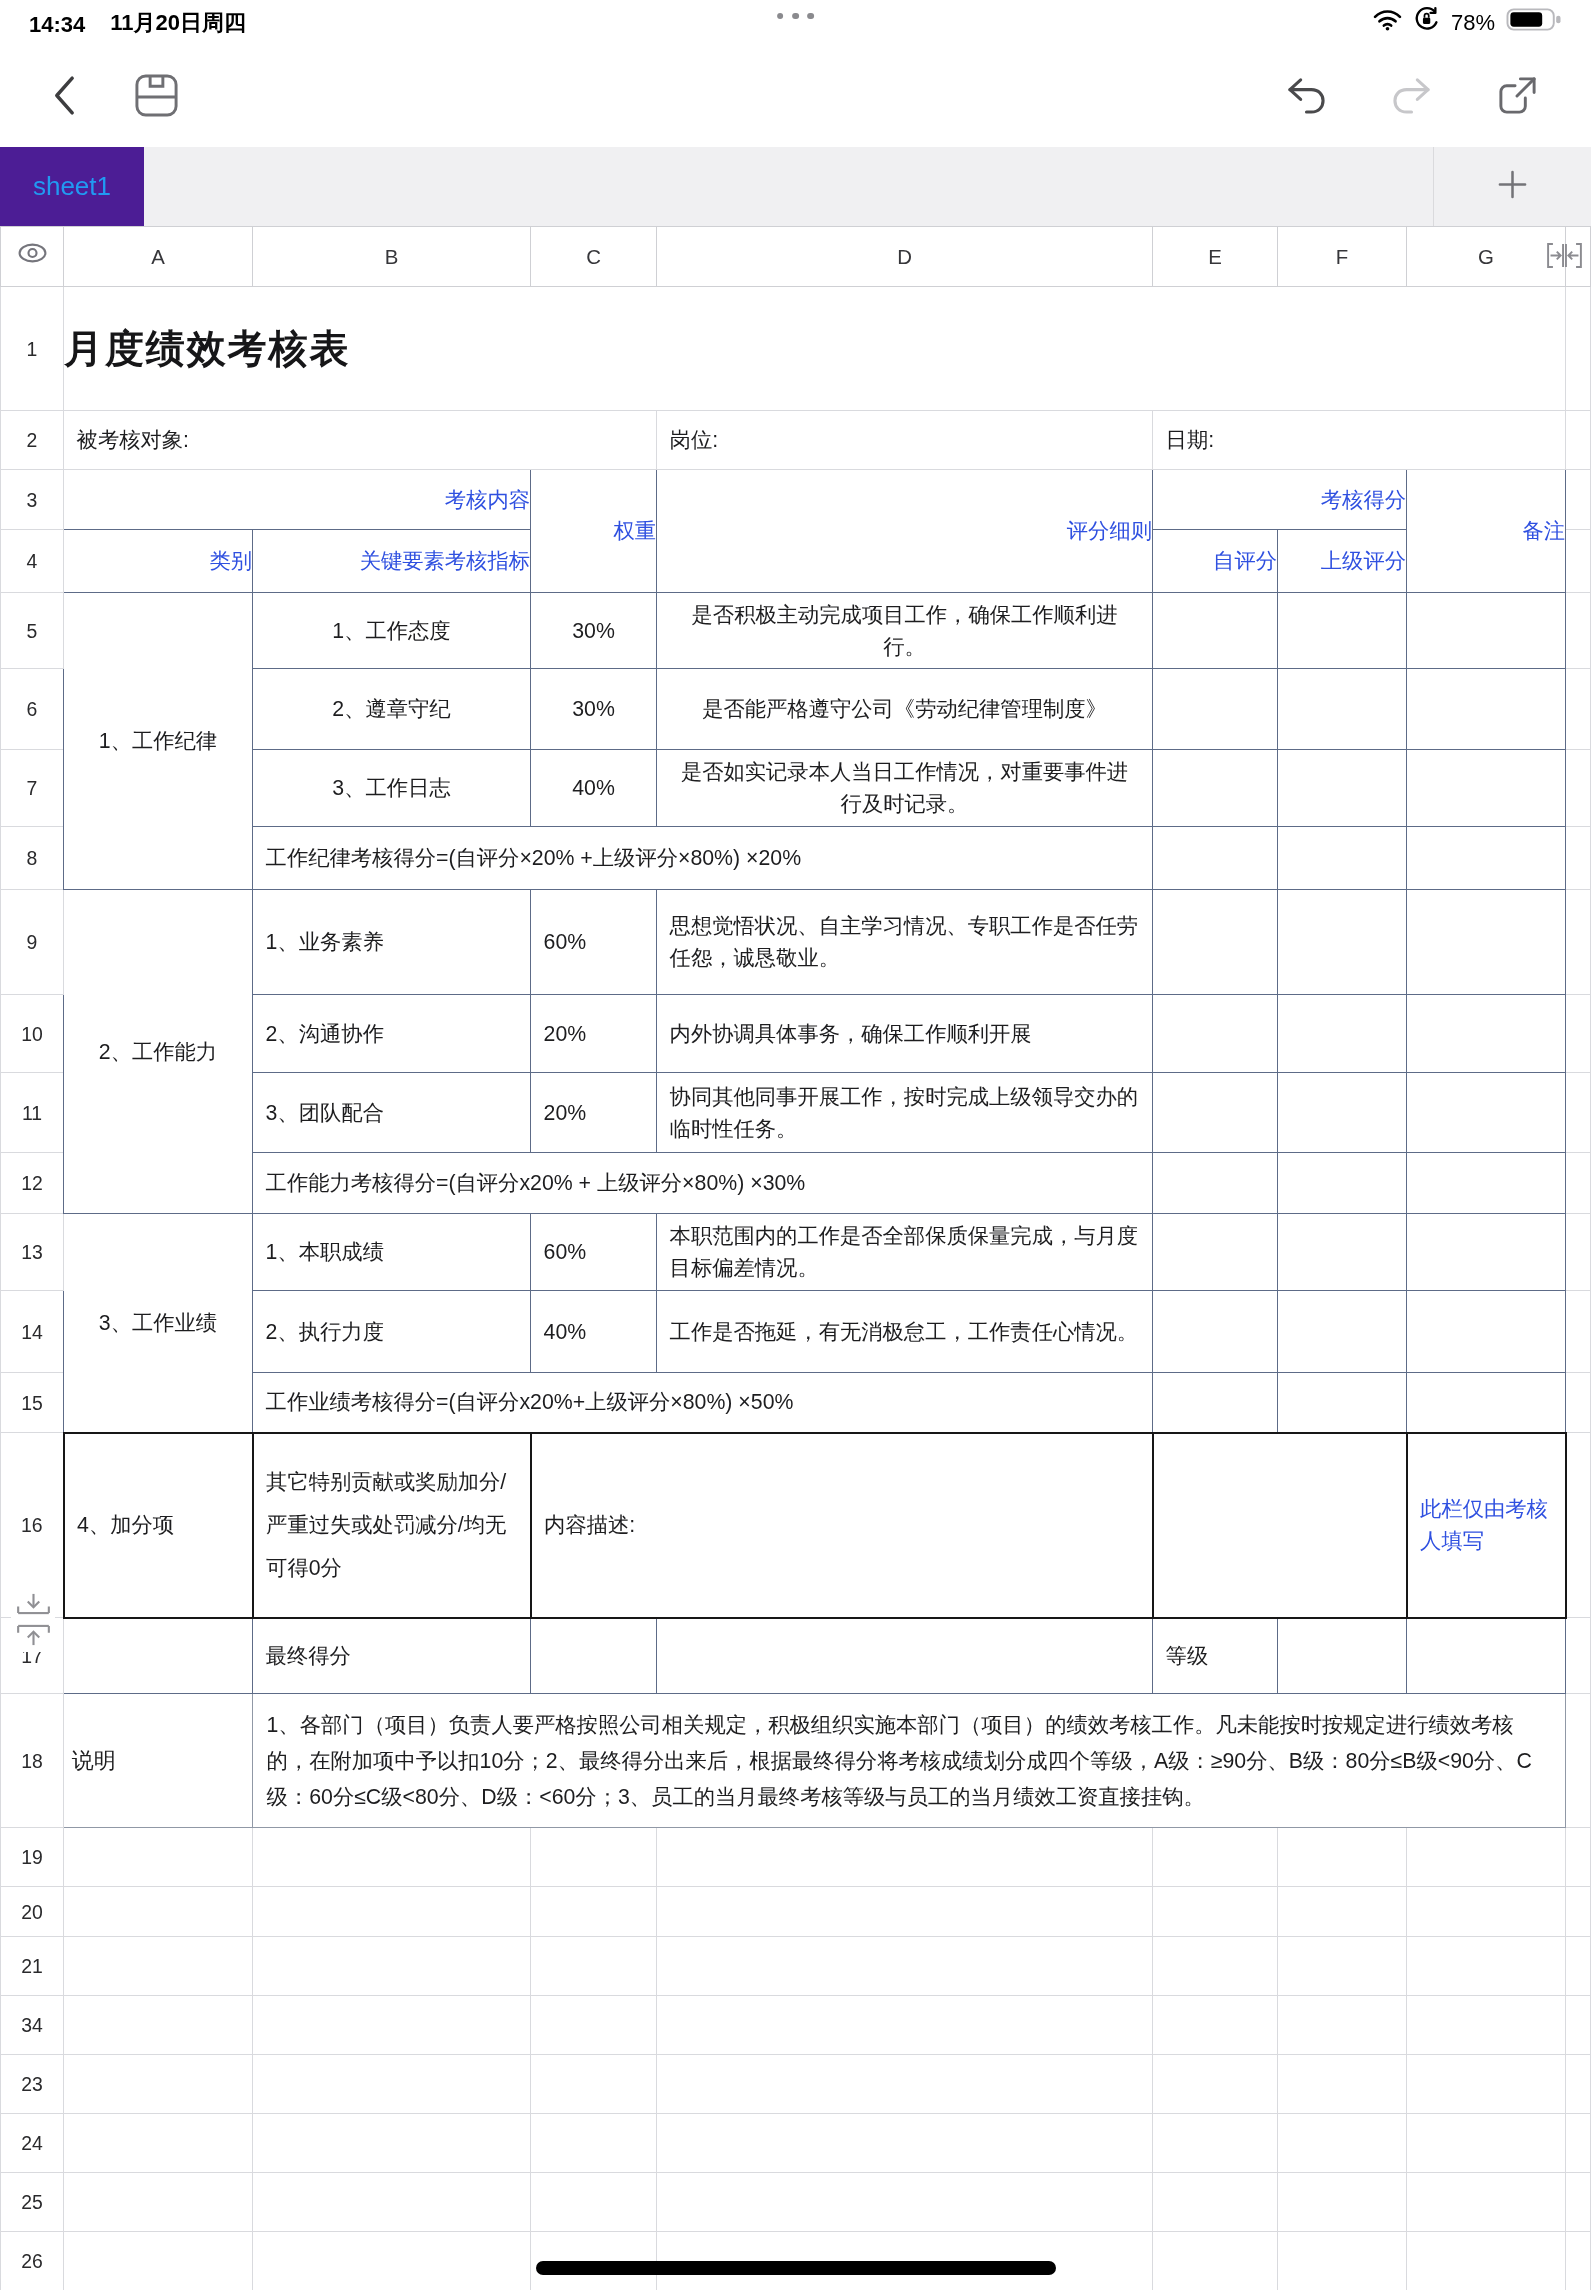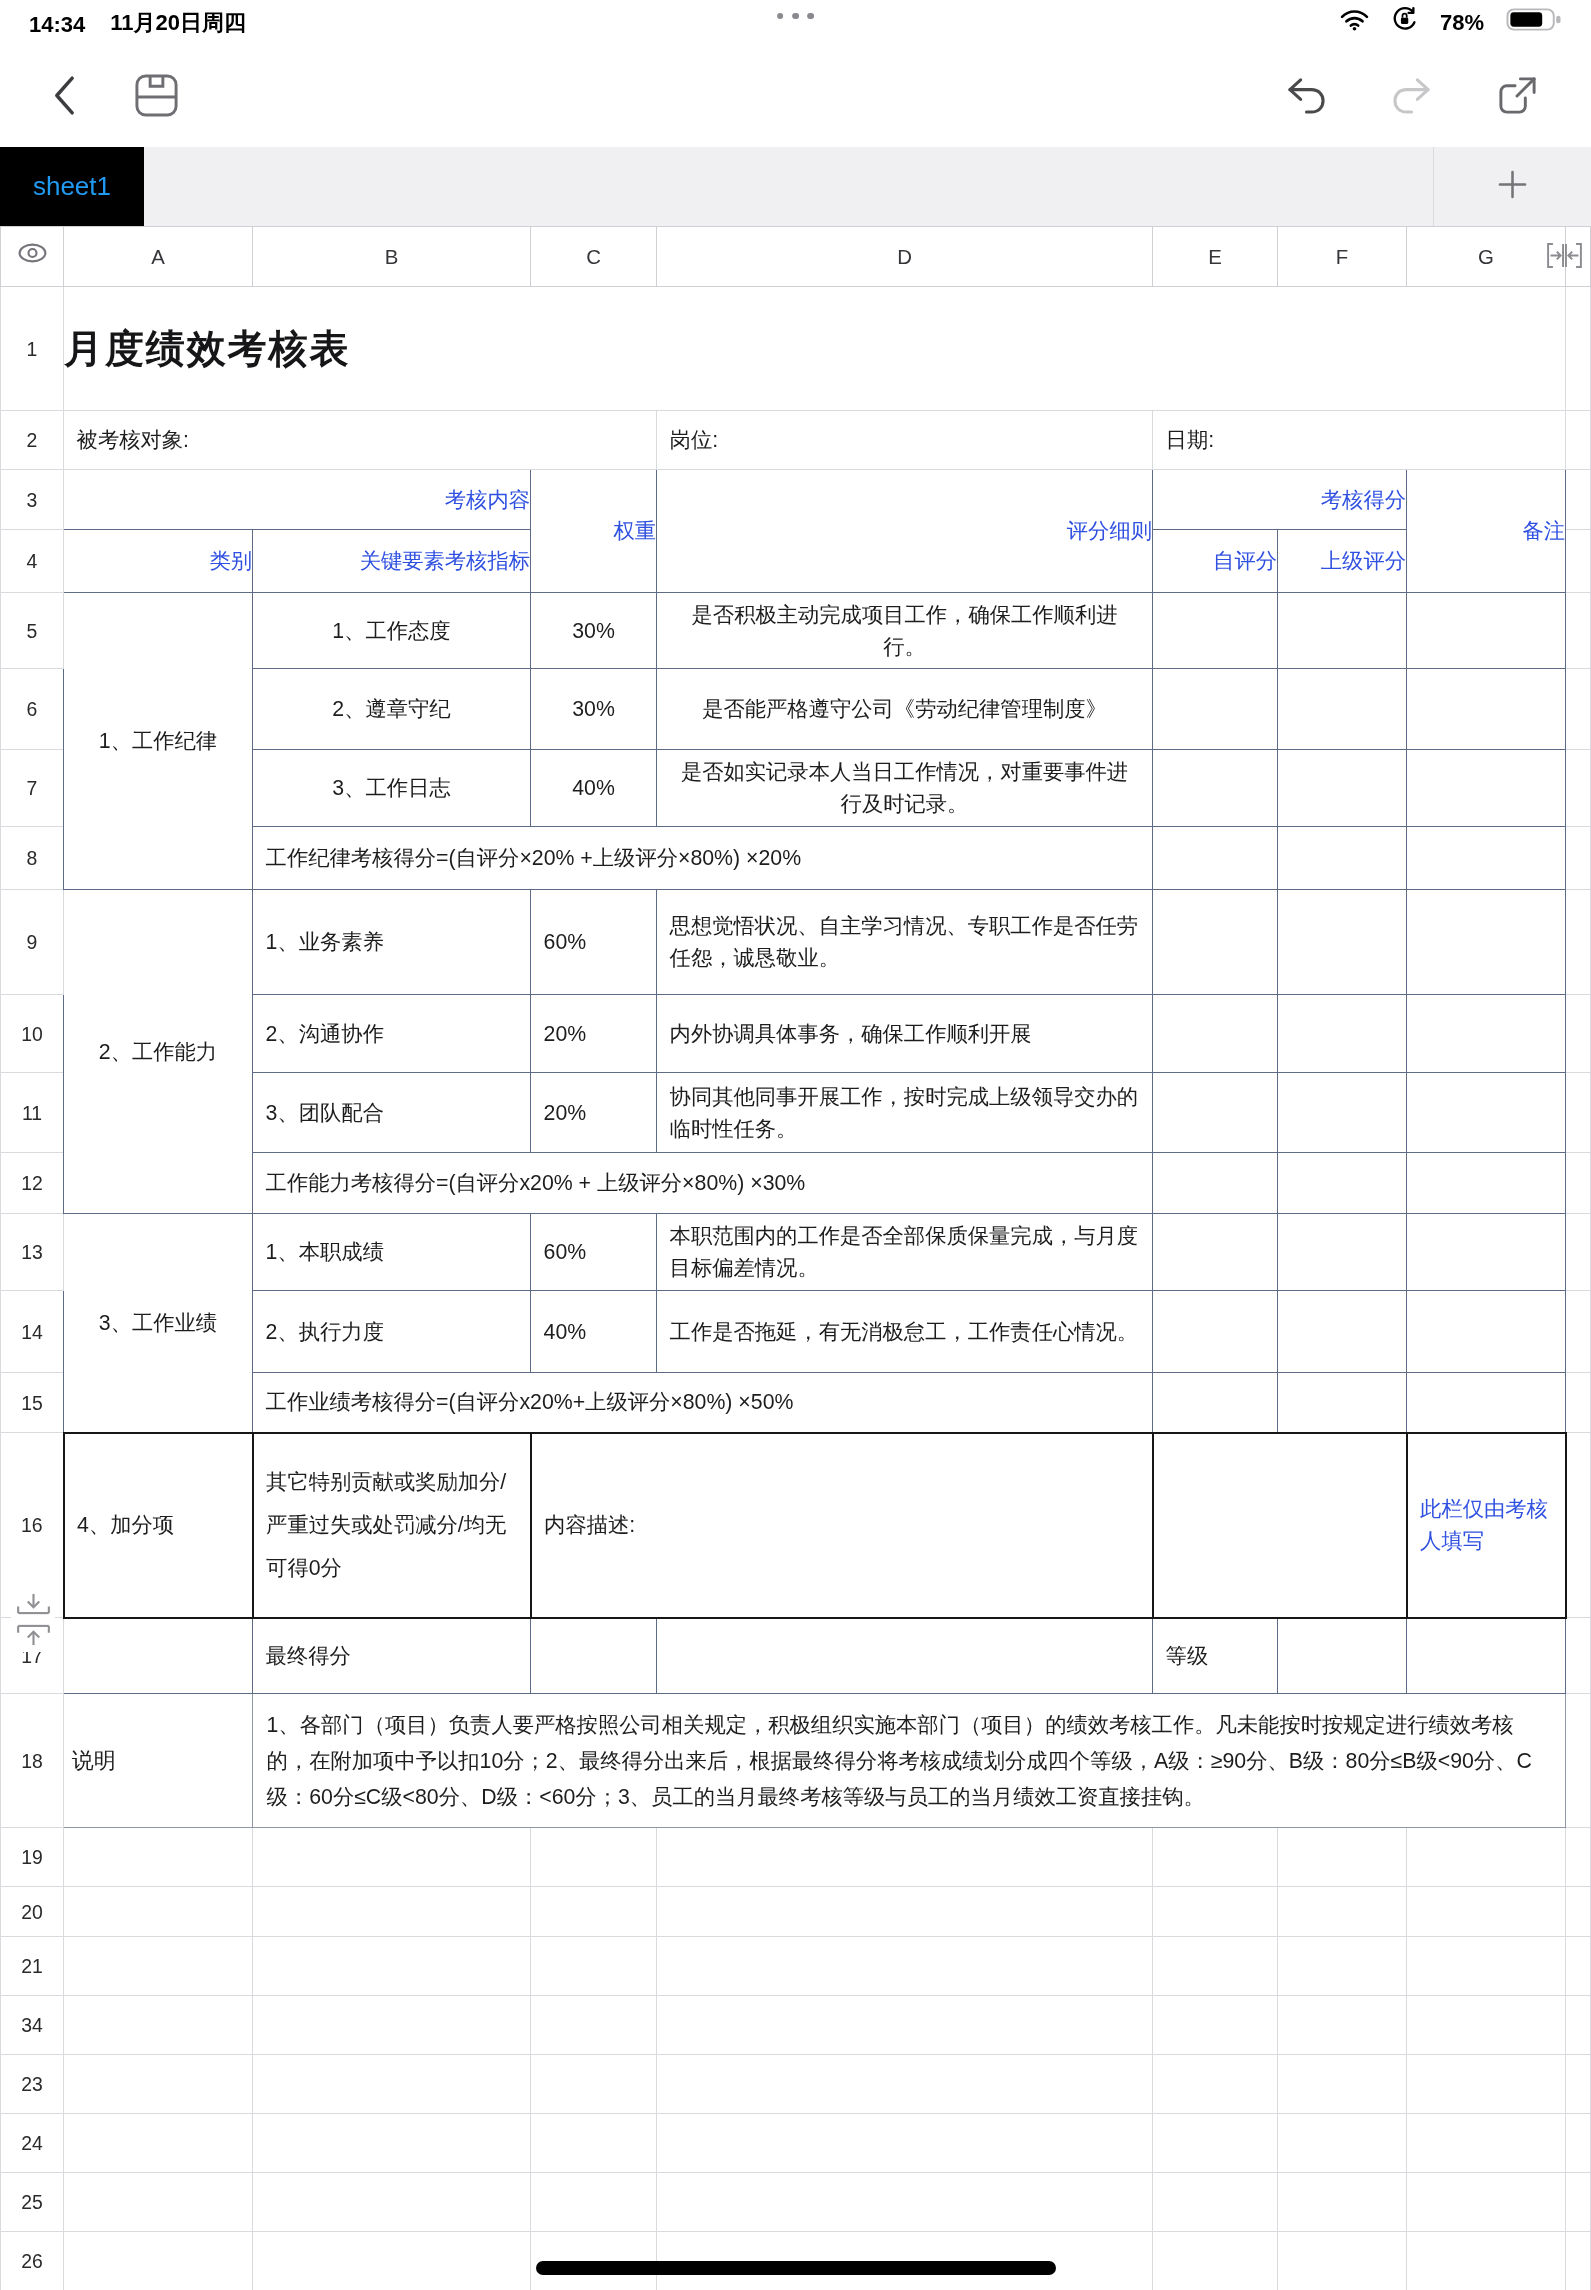--- a/index.html
+++ b/index.html
@@ -7,30 +7,30 @@
     width:1591px;height:2290px;position:relative;overflow:hidden;
     background:#fff;font-family:"Liberation Sans","DejaVu Sans",sans-serif;
     -webkit-font-smoothing:antialiased;color:#1d1d1f;
   }
   
   .statusbar{position:absolute;top:0;left:0;right:0;height:45px;display:flex;align-items:center;
     padding:0 29px;box-sizing:border-box;font-size:22px;font-weight:700;color:#000}
   .sb-left{display:flex;gap:25px;align-items:flex-end}
   .sb-dots{position:absolute;left:50%;transform:translateX(-50%);top:12.6px;display:flex;gap:8.7px}
   .sb-dots i{width:6.8px;height:6.8px;border-radius:50%;background:#8a8a8e;display:block}
-  .sb-right{margin-left:auto;display:flex;align-items:center;gap:22px;font-weight:700}
+  .sb-right{margin-left:auto;display:flex;align-items:center;gap:11px;font-weight:400}
   
   .toolbar{position:absolute;top:45px;left:0;right:0;height:103px;display:flex;align-items:center;
     padding:0 52px;box-sizing:border-box;background:#fff}
   .tb-left{display:flex;align-items:center;gap:56px}
   .tb-right{margin-left:auto;display:flex;align-items:center;gap:64px}
   .iconbtn{background:none;border:0;padding:0;margin:0;display:flex;align-items:center;cursor:pointer}
   
   .tabbar{position:absolute;top:147px;left:0;right:0;height:79px;background:#f0f0f2}
-  .tab{position:absolute;left:0;top:0;bottom:0;width:144px;background:#000000;
+  .tab{position:absolute;left:0;top:0;bottom:0;width:144px;background:#4c1d95;
     display:flex;align-items:center;justify-content:center;font-size:26px;color:#219af2}
   .tab-add{position:absolute;right:0;top:0;bottom:0;width:157px;border-left:1px solid #dadadd;
     display:flex;align-items:center;justify-content:center;background:#f0f0f2}
   
   .sheet{position:absolute;top:226px;left:0}
   table{border-collapse:collapse;table-layout:fixed;width:1591px}
   td{padding:0;overflow:hidden;vertical-align:middle;font-size:21.3px;line-height:32px;color:#1d1d1f;
     word-break:break-all}
   tr.colhdr td{border:1px solid #cfd0d4;background:#fff;text-align:center;
     font-size:20.4px;color:#36363a;font-weight:400}

